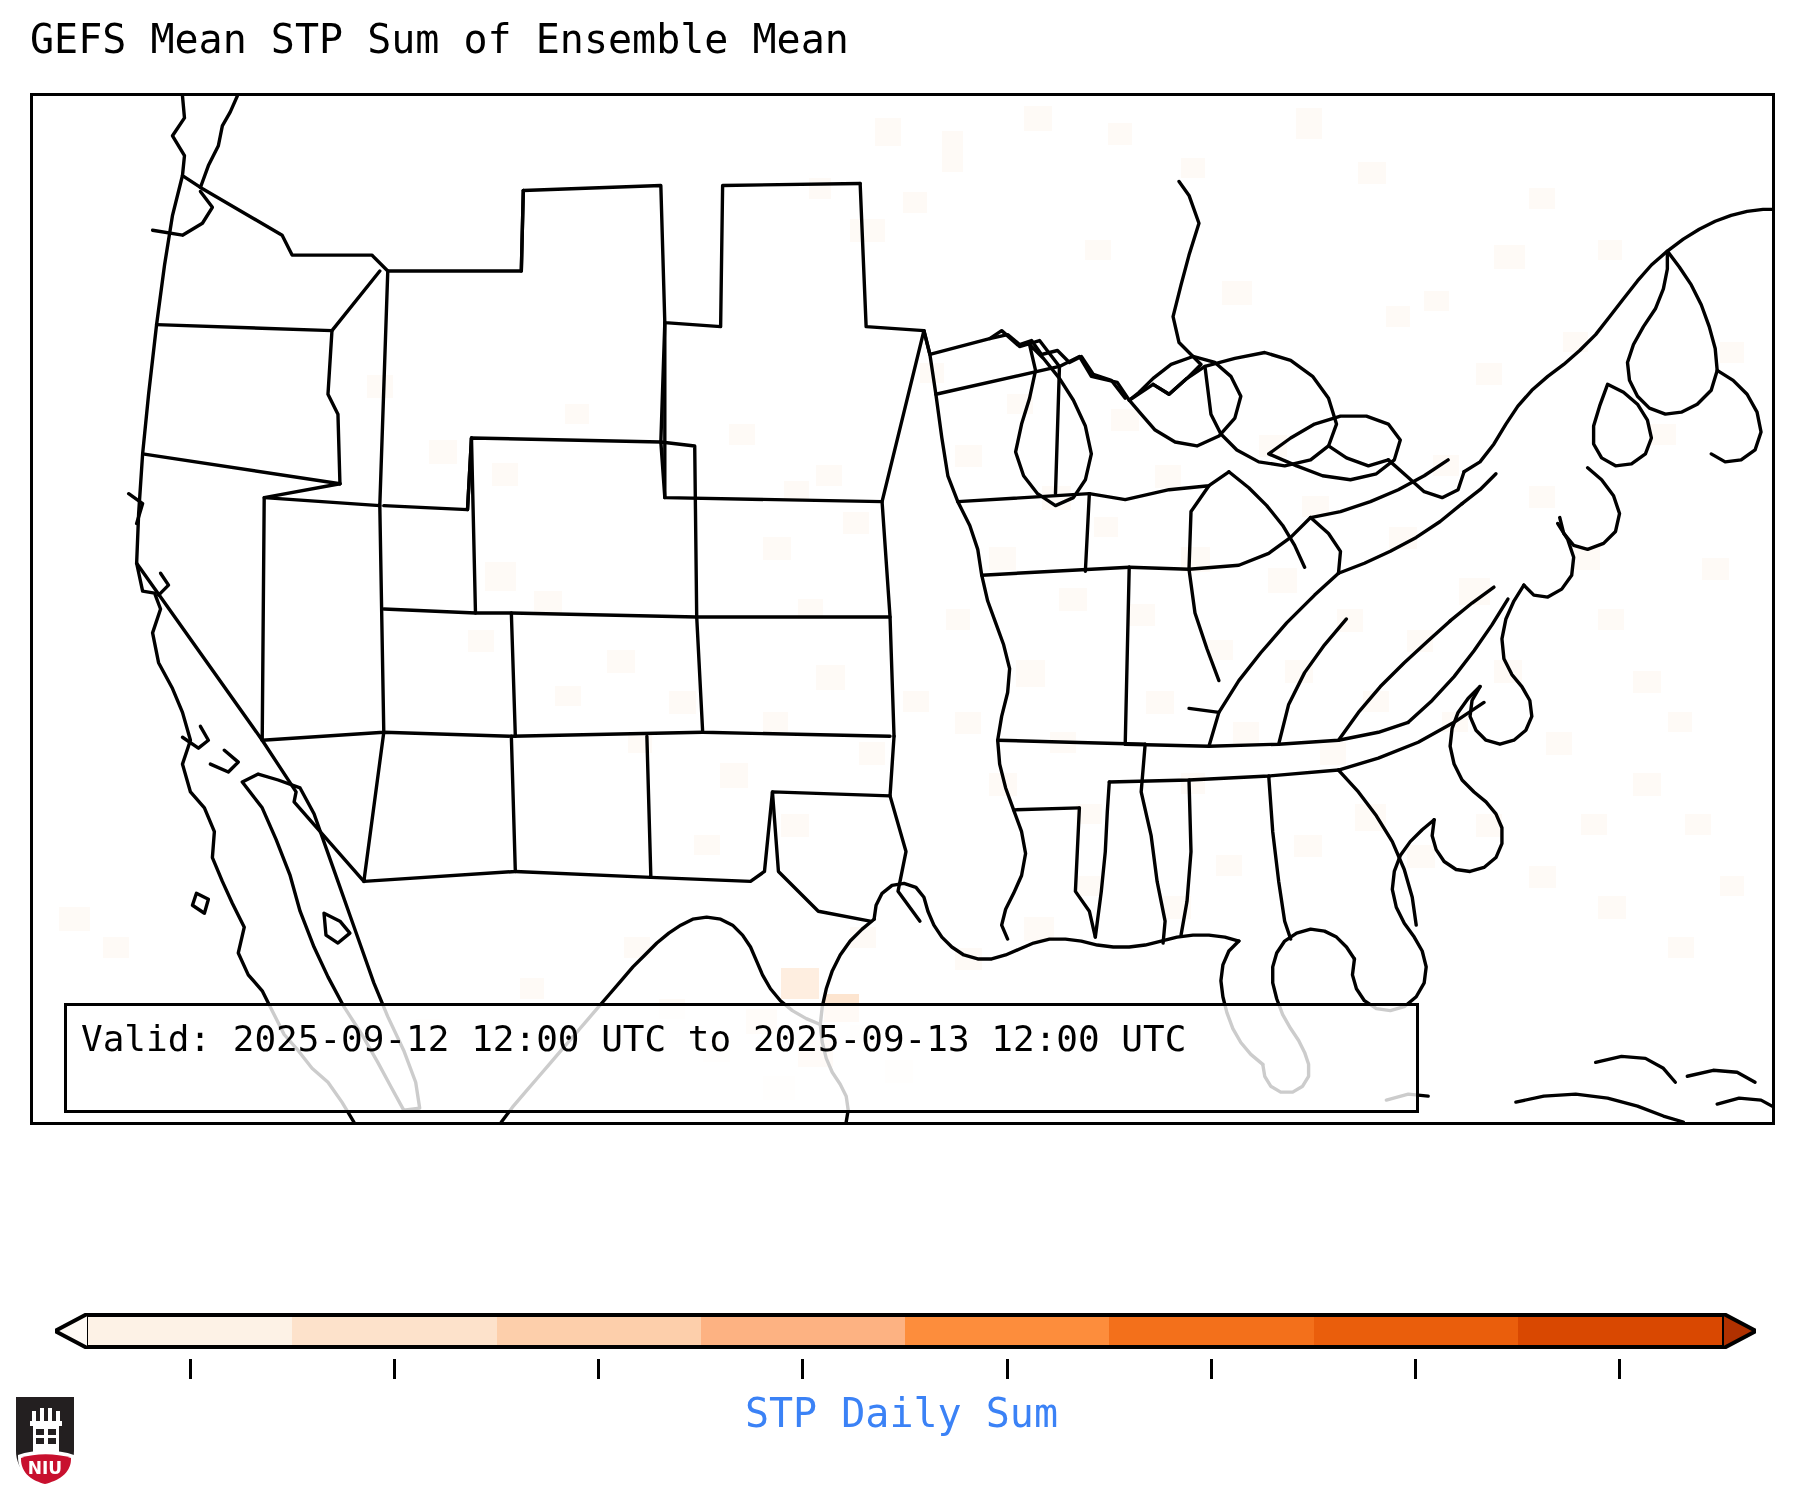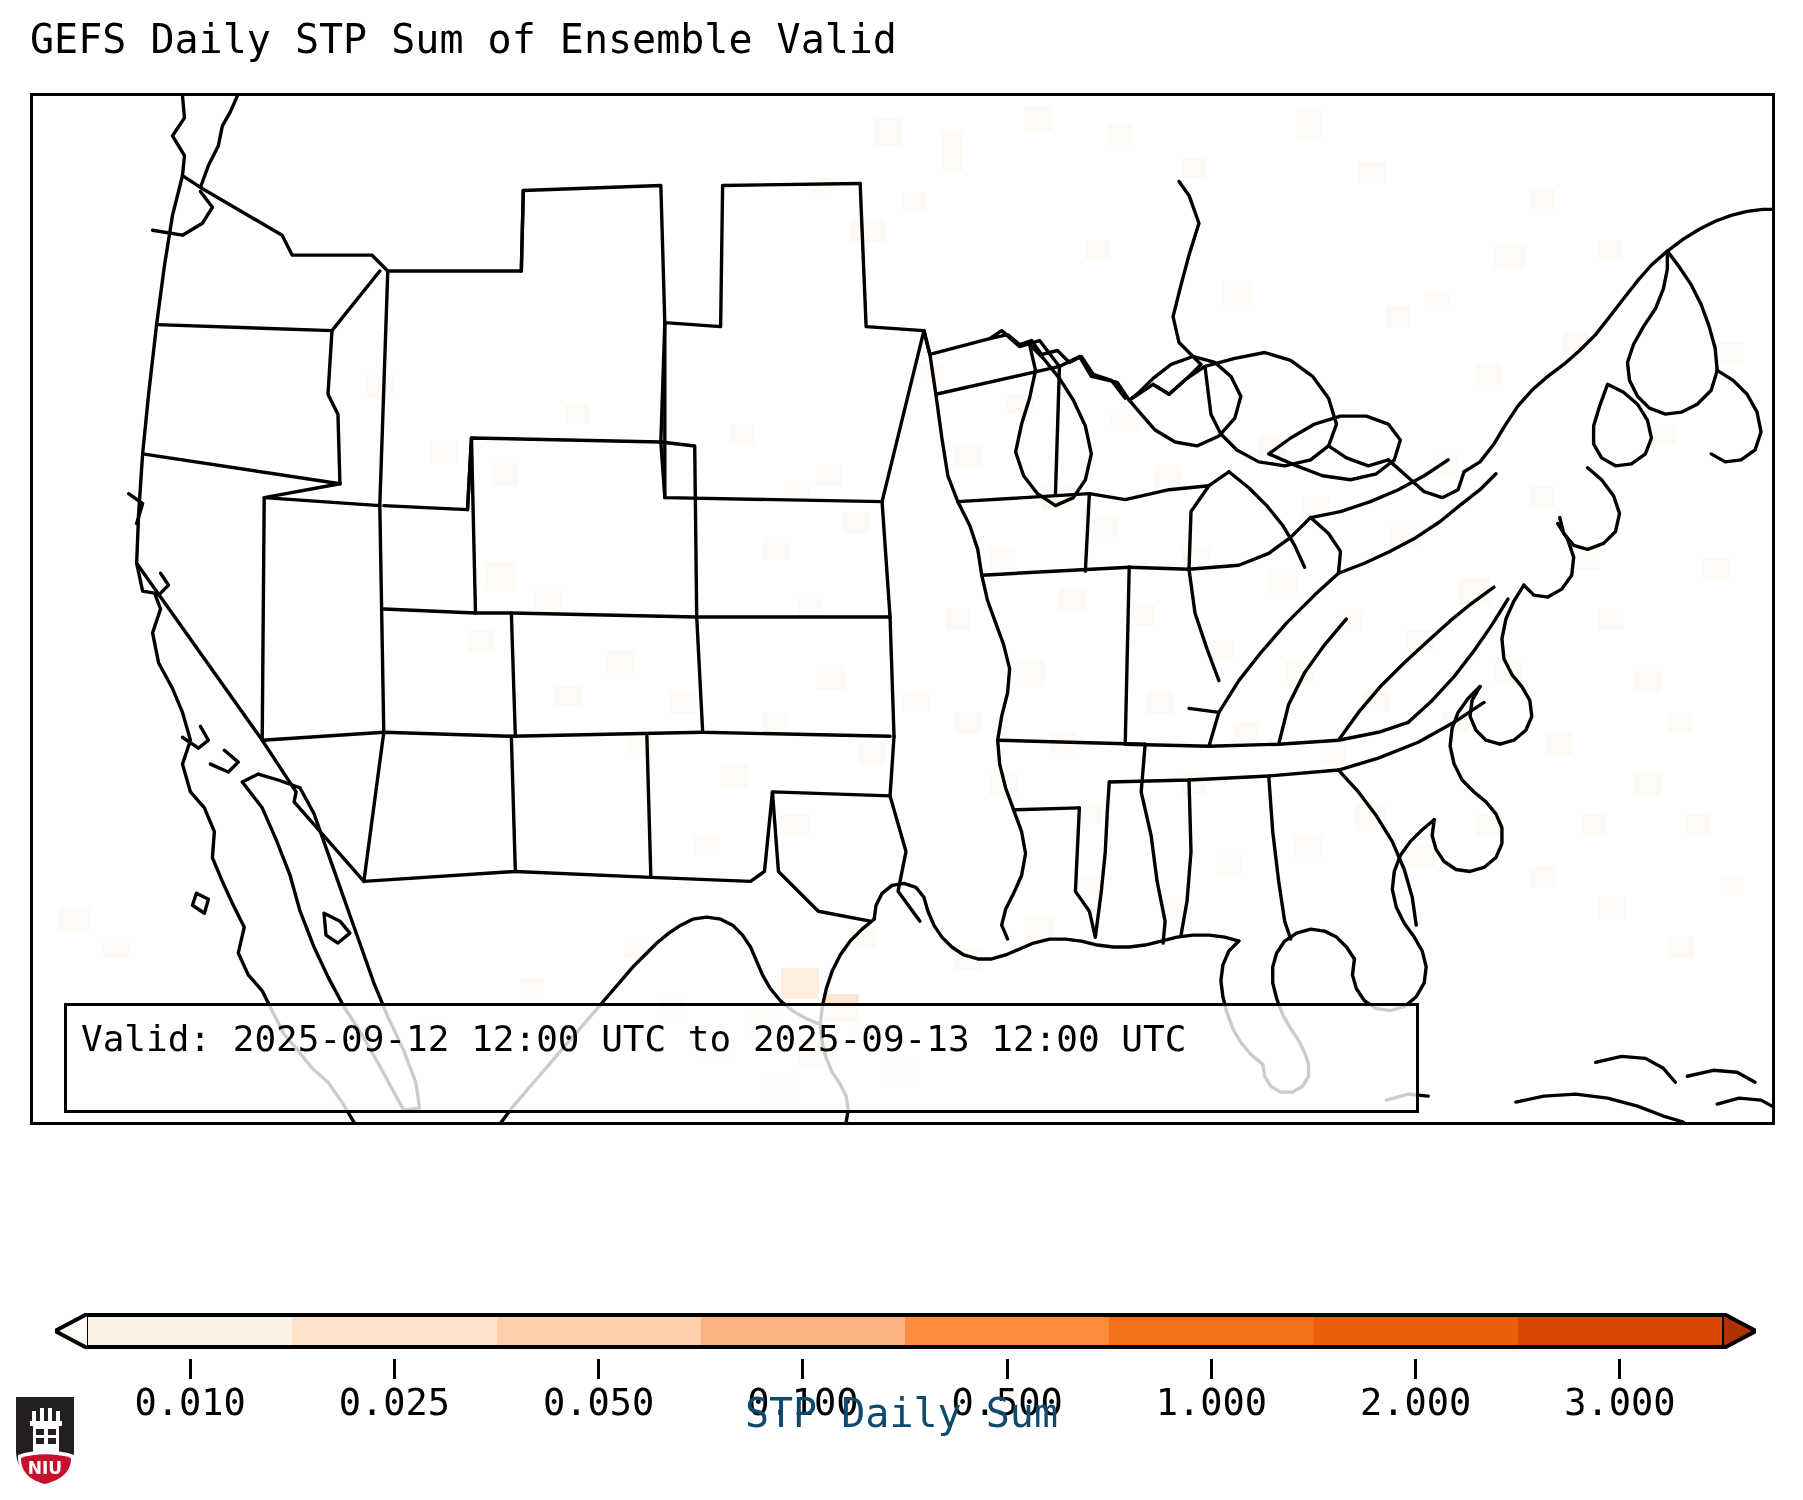--- a/index.html
+++ b/index.html
@@ -53,33 +53,33 @@
 
   #cb-labels{position:absolute;left:0;top:78px;width:1700px;height:50px;}
   .cb-label{
     position:absolute;top:0;transform:translateX(-50%);
     font-size:37px;color:#000;white-space:pre;
     font-family:"DejaVu Sans Mono","Liberation Mono",monospace;
   }
 
   #cb-axis-title{
     position:absolute;left:0;top:1390px;width:1803px;text-align:center;
-    font-size:40px;color:#0c4a6e;white-space:pre;
+    font-size:40px;color:#3b82f6;white-space:pre;
     font-family:"DejaVu Sans Mono","Liberation Mono",monospace;
   }
 
   
   #niu-logo{position:absolute;left:14px;top:1395px;width:62px;height:92px;}
 </style>
 </head>
 <body>
 
 <div id="root">
 
-  <div id="map-title">GEFS Daily STP Sum of Ensemble Valid</div>
+  <div id="map-title">GEFS Mean STP Sum of Ensemble Mean</div>
 
   <div id="map-frame">
 
     <div id="shading-layer">
         <div class="cell" style="left: 48.4%; top: 2.1%; width: 1.5%; height: 2.8%; background: rgb(253, 242, 230); opacity: 0.35;"></div>
         <div class="cell" style="left: 52.3%; top: 3.4%; width: 1.2%; height: 4%; background: rgb(253, 242, 230); opacity: 0.35;"></div>
         <div class="cell" style="left: 57%; top: 1%; width: 1.6%; height: 2.4%; background: rgb(253, 242, 230); opacity: 0.35;"></div>
         <div class="cell" style="left: 61.8%; top: 2.6%; width: 1.4%; height: 2.2%; background: rgb(253, 242, 230); opacity: 0.35;"></div>
         <div class="cell" style="left: 72.6%; top: 1.2%; width: 1.5%; height: 3%; background: rgb(253, 242, 230); opacity: 0.35;"></div>
         <div class="cell" style="left: 66%; top: 6%; width: 1.4%; height: 2%; background: rgb(253, 242, 230); opacity: 0.35;"></div>
@@ -395,30 +395,20 @@
     <div id="cb-ticks">
         <div class="cb-tick" style="left: 133.625px;"></div>
         <div class="cb-tick" style="left: 337.875px;"></div>
         <div class="cb-tick" style="left: 542.125px;"></div>
         <div class="cb-tick" style="left: 746.375px;"></div>
         <div class="cb-tick" style="left: 950.625px;"></div>
         <div class="cb-tick" style="left: 1154.88px;"></div>
         <div class="cb-tick" style="left: 1359.12px;"></div>
         <div class="cb-tick" style="left: 1563.38px;"></div>
       </div>
-    <div id="cb-labels">
-        <div class="cb-label" style="left: 135.125px;">0.010</div>
-        <div class="cb-label" style="left: 339.375px;">0.025</div>
-        <div class="cb-label" style="left: 543.625px;">0.050</div>
-        <div class="cb-label" style="left: 747.875px;">0.100</div>
-        <div class="cb-label" style="left: 952.125px;">0.500</div>
-        <div class="cb-label" style="left: 1156.38px;">1.000</div>
-        <div class="cb-label" style="left: 1360.62px;">2.000</div>
-        <div class="cb-label" style="left: 1564.88px;">3.000</div>
-      </div>
   </div>
 
   <div id="cb-axis-title">STP Daily Sum</div>
 
   <svg id="niu-logo" viewBox="0 0 62 92">
     <path d="M2,2 H60 V56 C60,76 44,86 31,90 C18,86 2,76 2,56 Z" fill="#231f20"></path>
     <g fill="#ffffff">
       <rect x="18" y="16" width="4" height="12"></rect>
       <rect x="26" y="13" width="4" height="15"></rect>
       <rect x="34" y="13" width="4" height="15"></rect>

